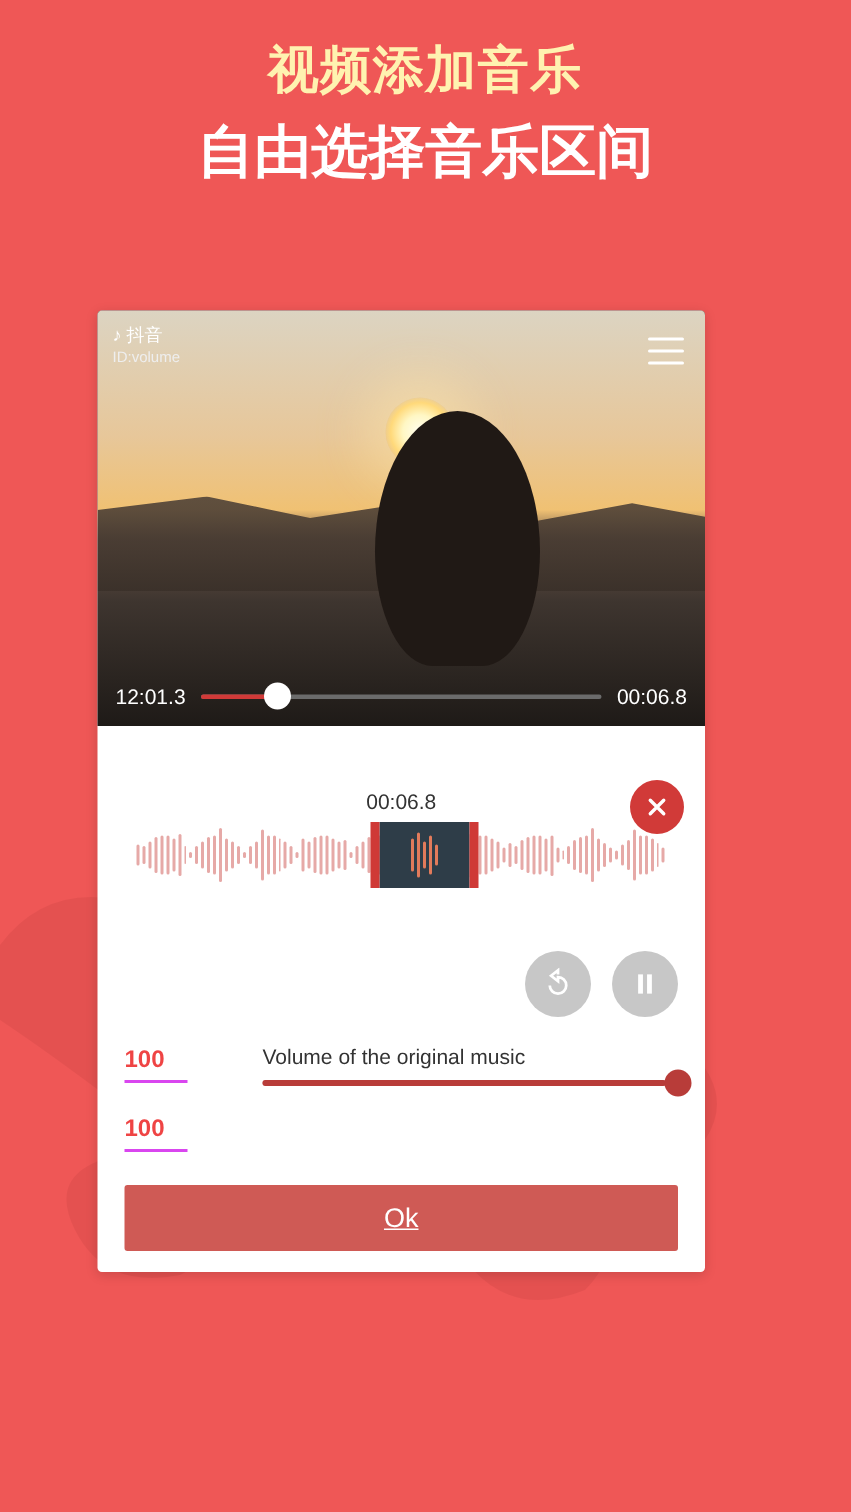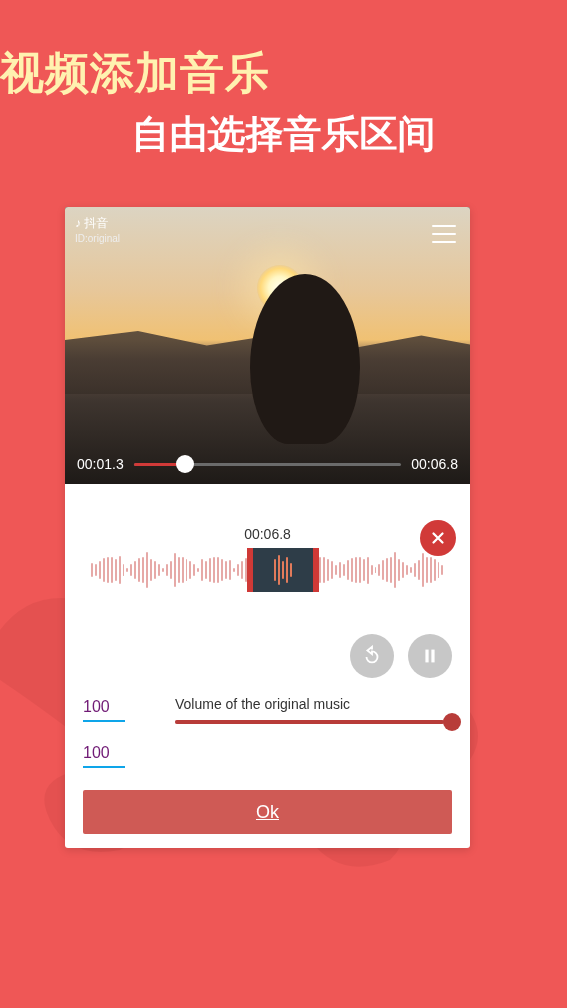--- a/index.html
+++ b/index.html
@@ -14,23 +14,23 @@
   .bg-map {
     position: absolute;
     top: 540px;
     left: -40px;
     width: 650px;
     height: 350px;
     opacity: 0.09;
     pointer-events: none;
   }
   .headline {
-    text-align: left;
-    padding-top: 44px;
-    font-size: 44px;
+    text-align: center;
+    padding-top: 24px;
+    font-size: 34px;
     font-weight: 800;
     color: #fff2b0;
     letter-spacing: 1px;
   }
   .subhead {
     text-align: center;
     margin-top: 6px;
     font-size: 38px;
     font-weight: 700;
     color: #ffffff;
@@ -77,21 +77,21 @@
   .clip-box { position:absolute; left:170px; top:0; width:60px; height:44px; background:#2e3d48; display:flex; align-items:center; justify-content:center; gap:2px; }
   .clip-box::before, .clip-box::after { content:""; position:absolute; top:0; bottom:0; width:6px; background:#cf3936; }
   .clip-box::before { left:-6px; } .clip-box::after { right:-6px; }
   .clip-box i { width:2px; height:22px; background:#e27b5b; display:block; border-radius:1px; }
   .clip-box i:nth-child(2){height:30px;} .clip-box i:nth-child(3){height:18px;} .clip-box i:nth-child(4){height:26px;} .clip-box i:nth-child(5){height:14px;}
   .clip-times { display:flex; justify-content:center; gap:40px; margin-top:8px; font-size:13px; color:#555; }
   .ctl-row { display:flex; justify-content:flex-end; gap:14px; margin-top:8px; }
   .round-btn { width:44px; height:44px; border-radius:50%; background:#c7c7c7; display:flex; align-items:center; justify-content:center; cursor:pointer; }
   .round-btn svg { width:22px; height:22px; }
   .vol-row { display:flex; align-items:flex-start; gap:14px; margin-top:18px; }
-  .vol-val { width:42px; border:none; border-bottom:2px solid #0ea5e9; font-size:16px; text-align:left; padding:2px 0 4px; outline:none; background:transparent; color:#701a75; }
+  .vol-val { width:42px; border:none; border-bottom:2px solid #d946ef; font-size:16px; text-align:left; padding:2px 0 4px; outline:none; background:transparent; color:#ef4444;font-weight:bold; }
   .vol-col { flex:1;margin-left:36px; }
   .vol-label { font-size:14px; color:#333; margin-bottom:8px; }
   .slider { position:relative; height:4px; background:#d9a2a0; border-radius:2px; }
   .slider-fill { position:absolute; left:0; top:0; bottom:0; right:8px; background:#b83c39; border-radius:2px; }
   .slider-thumb { position:absolute; right:0; top:50%; width:18px; height:18px; background:#b83c39; border-radius:50%; transform:translate(50%,-50%); }
   .ok-btn { margin-top:22px; width:100%; height:44px; background:#cf5a55; color:#fff; font-size:18px; border:none; border-radius:2px; cursor:pointer;text-decoration:underline; }
 </style>
 </head>
 <body>
 
@@ -103,28 +103,28 @@
 <div class="subhead">自由选择音乐区间</div>
 
 <div class="panel">
 
   <div class="video">
     <div class="video-sky"></div>
     <div class="sun"></div>
     <div class="mtn"></div>
     <div class="person"></div>
     <div class="vid-source">♪ 抖音</div>
-    <div class="vid-id">ID:original</div>
+    <div class="vid-id">ID:volume</div>
     <div class="vid-menu">
         <span></span>
         <span></span>
         <span></span>
       </div>
     <div class="progress-row">
-      <span class="time">00:01.3</span>
+      <span class="time">12:01.3</span>
       <div class="track">
         <div class="track-fill"></div>
           <div class="thumb"></div>
       </div>
       <span class="time">00:06.8</span>
     </div>
   </div>
 
   <div class="form">
 

